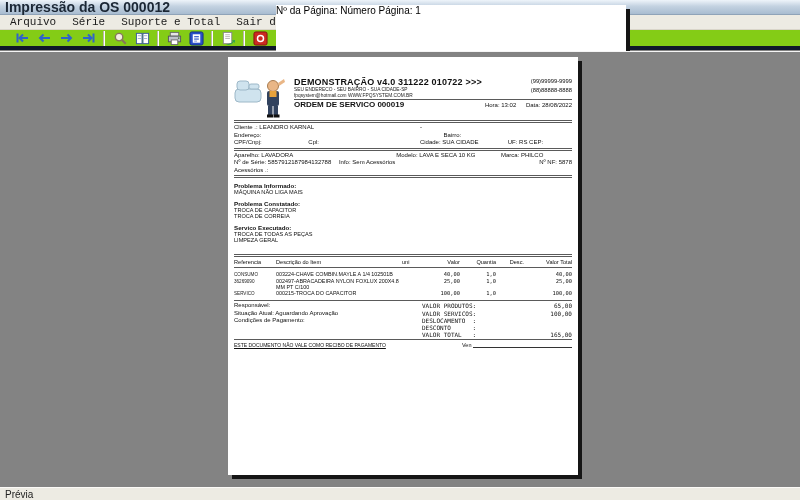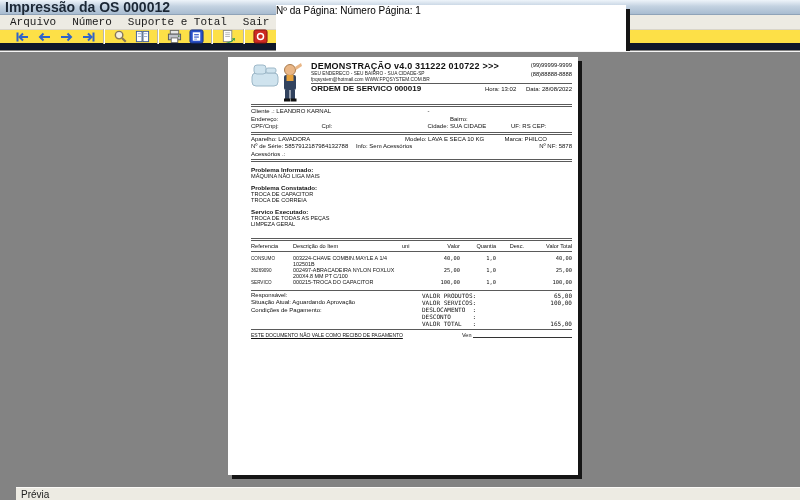--- a/index.html
+++ b/index.html
@@ -5,35 +5,35 @@
   * { margin:0; padding:0; box-sizing:border-box; }
   html,body { width:800px; height:500px; overflow:hidden; font-family:"Liberation Sans", sans-serif; background:#838383; }
 
   
   .titlebar { height:15px; background:linear-gradient(#eef4fa,#c3d2e1 45%,#a8bcd0); border-bottom:1px solid #8fa3b8; display:flex; align-items:center; padding-left:5px; }
   .titlebar .title { font-size:14px; color:#1b2735; font-weight:bold; }
 
   .menubar { height:15px; background:#edebe3; display:flex; align-items:center; font-size:11px; color:#1a1a1a; border-bottom:1px solid #d9d5c9; padding-left:2px; }
   .menu-item { padding:1px 8px; cursor:default;font-family:Liberation Mono, monospace; }
 
-  .toolbar { height:20px; background:#fde047; display:flex; align-items:center; padding-left:11px; border-bottom:7px solid #0f172a; }
+  .toolbar { height:20px; background:#84cc16; display:flex; align-items:center; padding-left:11px; border-bottom:4px solid #0f172a; }
   .tbtn { width:22px; height:18px; display:flex; align-items:center; justify-content:center; border:1px solid transparent; }
   .tsep { width:2px; height:15px; border-left:1px solid #bab6aa; border-right:1px solid #ffffff; margin:0 4px; }
   .zoom-box { width:44px; height:14px; background:#d8d4cb; border:1px solid #9a968c; border-right-color:#fff; border-bottom-color:#fff; margin-left:72px; }
   .tb-label { font-size:10px; color:#1a1a1a; margin-left:12px; }
   .tb-label.page { margin-left:48px; }
 
   
   .preview { position:absolute; top:51px; left:0; right:0; bottom:13px; background:#838383; border-top:1px solid #f5f5f5; }
   .page { position:absolute; left:228px; top:5px; width:350px; height:418px; background:#ffffff; box-shadow:4px 4px 0 #151515; color:#000; }
 
-  .statusbar { position:absolute; left:16px; right:0; bottom:0; height:13px; background:#edebe3; border-top:1px solid #fbfaf7; font-size:10px; color:#222; padding-left:5px; display:flex; align-items:center; }
+  .statusbar { position:absolute; left:0; right:0; bottom:0; height:13px; background:#edebe3; border-top:1px solid #fbfaf7; font-size:10px; color:#222; padding-left:5px; display:flex; align-items:center; }
 
   
-  .doc { padding:4px 6px 0 6px; font-size:6px; line-height:7px; color:#101010;margin-left:17px; }
+  .doc { padding:20px 6px 0 6px; font-size:6px; line-height:7px; color:#101010; }
   .r1 { border-top:1px solid #5a5a5a; margin:1px 0; }
   .r2 { height:3px; border-top:1px solid #5a5a5a; border-bottom:1px solid #5a5a5a; margin:1px 0; }
 
   .doc-head { display:flex; }
   .logo { width:56px; height:42px; flex:none; }
   .head-col { flex:1; padding-left:4px; }
   .co-row { display:flex; }
   .co-main { flex:1; }
   .co-name { font-size:9px; font-weight:bold; line-height:10px; letter-spacing:.2px; }
   .co-sub { font-size:4.8px; line-height:5.5px; color:#222; }
@@ -80,21 +80,21 @@
 </style>
 </head>
 <body>
 
 <div class="titlebar">
   <span class="title">Impressão da OS 000012</span>
 </div>
 
 <div class="menubar">
   <span class="menu-item">Arquivo</span>
-  <span class="menu-item">Número</span>
+  <span class="menu-item">Série</span>
   <span class="menu-item">Suporte e Total</span>
   <span class="menu-item">Sair da Prévia de Impressão</span>
 </div>
 
 <div class="toolbar">
   <div class="tbtn">
     <span class="nav-icon">
       <svg width="15" height="14" viewBox="0 0 15 14">
           <line x1="2.5" y1="2.5" x2="2.5" y2="11.5" stroke="#2f63c9" stroke-width="2"></line>
           <line x1="13" y1="7" x2="5" y2="7" stroke="#2f63c9" stroke-width="2"></line>

